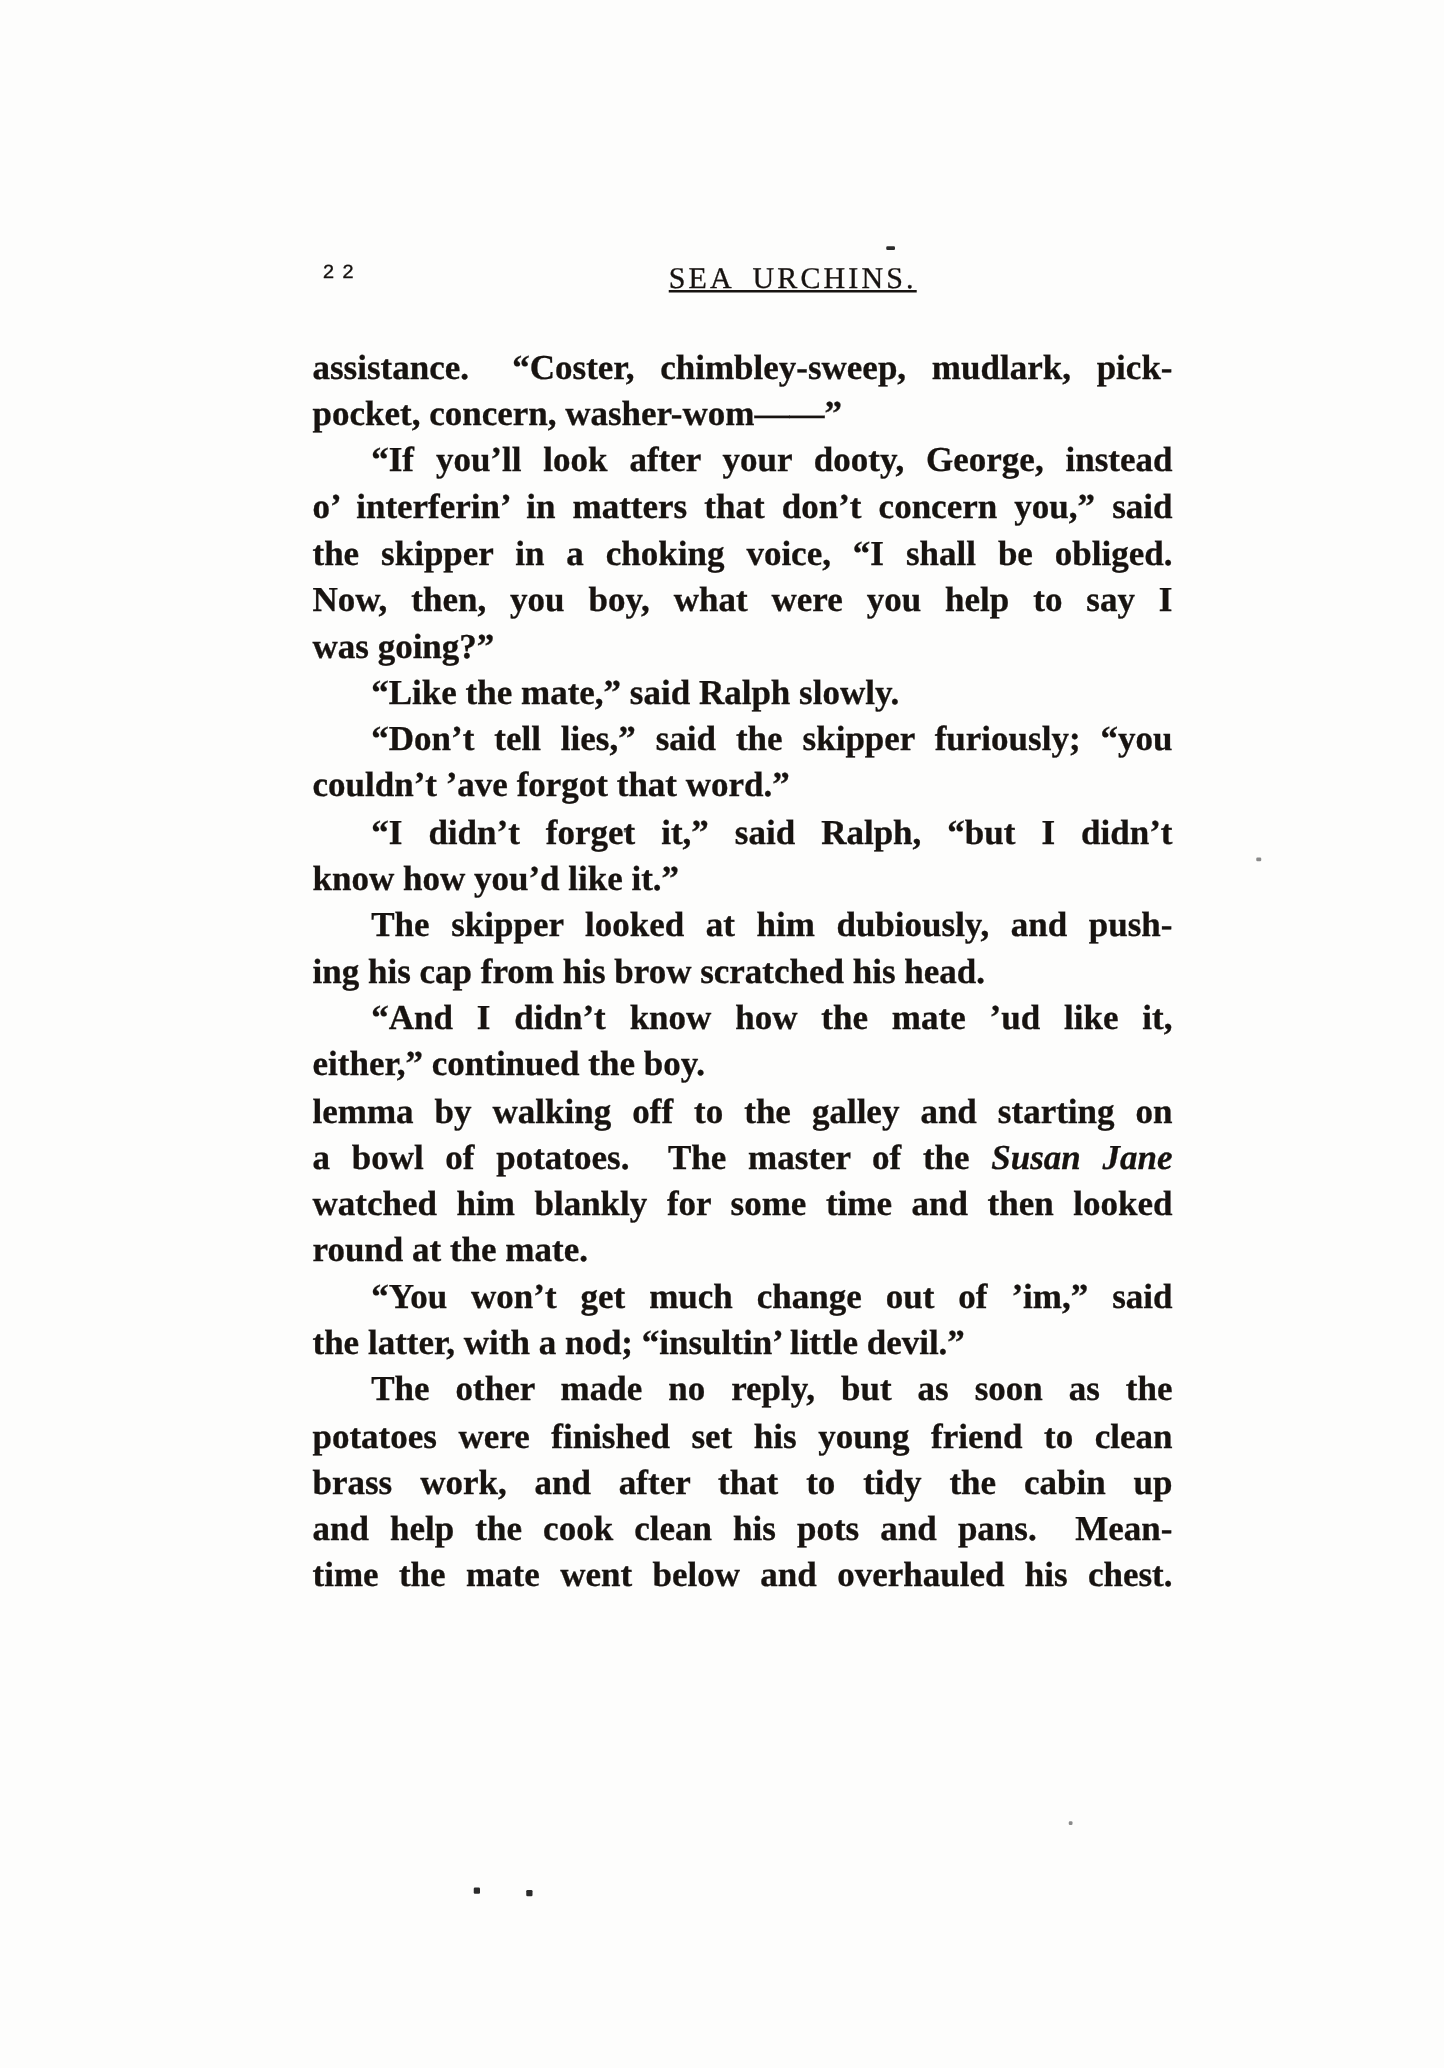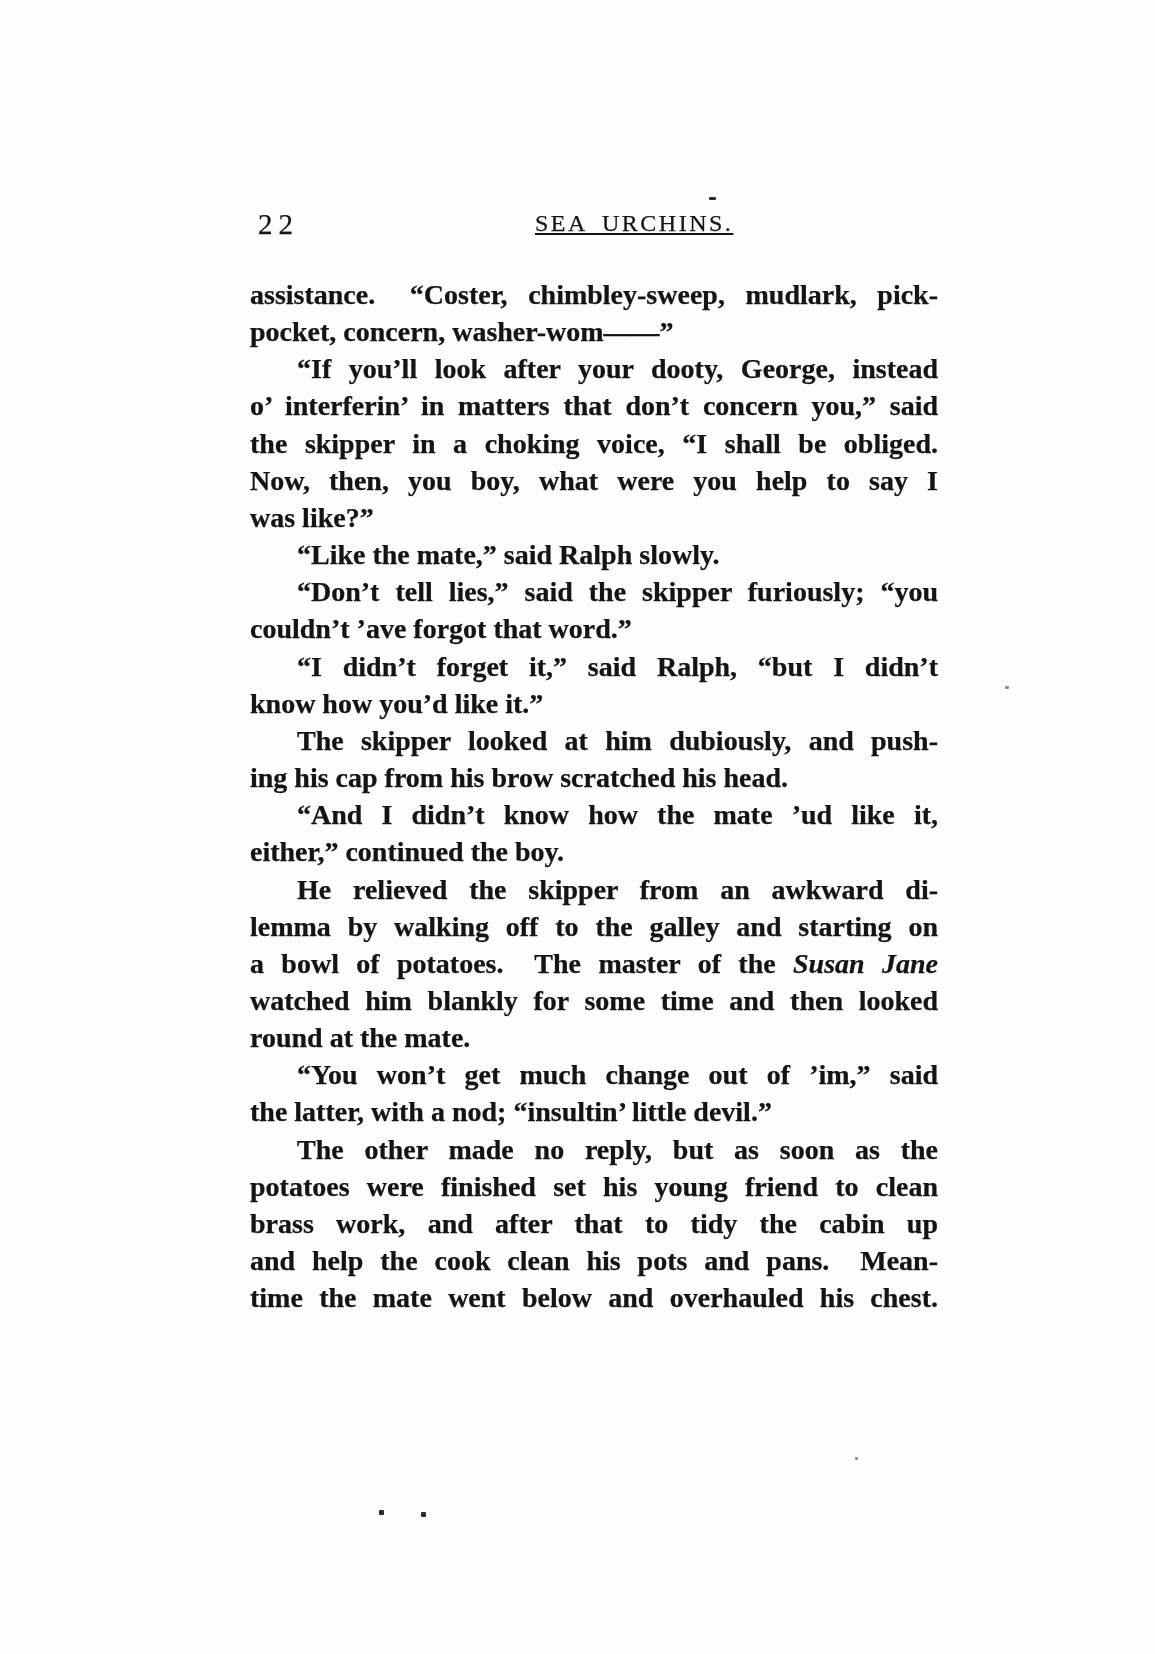--- a/index.html
+++ b/index.html
@@ -14,23 +14,24 @@
     background: #fdfdfc;
     color: #171310;
     font-family: "Liberation Serif", "DejaVu Serif", serif;
     overflow: hidden;
     -webkit-text-stroke: 0.25px currentColor;
   }
   .pagenum {
     position: absolute;
     left: 258px;
     top: 210px;
-    font-size: 29px;
+    font-size: 16px;
     line-height: 1;
     letter-spacing: 6px;
+    font-family: Liberation Mono, monospace;
   }
   .runhead {
     position: absolute;
     left: 535px;
     top: 211px;
     font-size: 24px;
     line-height: 1;
     letter-spacing: 2.5px;
     word-spacing: 7px;
     white-space: nowrap;
@@ -76,31 +77,30 @@
 
   <span class="runhead">SEA URCHINS.</span>
 
   <main class="textblock">
       <div class="line j"><span>assistance.  “Coster, chimbley-sweep, mudlark, pick-</span></div>
       <div class="line"><span>pocket, concern, washer-wom——”</span></div>
       <div class="line j ind"><span>“If you’ll look after your dooty, George, instead</span></div>
       <div class="line j"><span>o’ interferin’ in matters that don’t concern you,” said</span></div>
       <div class="line j"><span>the skipper in a choking voice, “I shall be obliged.</span></div>
       <div class="line j"><span>Now, then, you boy, what were you help to say I</span></div>
-      <div class="line"><span>was like?”</span></div>
+      <div class="line"><span>was going?”</span></div>
       <div class="line ind"><span>“Like the mate,” said Ralph slowly.</span></div>
       <div class="line j ind"><span>“Don’t tell lies,” said the skipper furiously; “you</span></div>
       <div class="line"><span>couldn’t ’ave forgot that word.”</span></div>
       <div class="line j ind"><span>“I didn’t forget it,” said Ralph, “but I didn’t</span></div>
       <div class="line"><span>know how you’d like it.”</span></div>
       <div class="line j ind"><span>The skipper looked at him dubiously, and push-</span></div>
       <div class="line"><span>ing his cap from his brow scratched his head.</span></div>
       <div class="line j ind"><span>“And I didn’t know how the mate ’ud like it,</span></div>
       <div class="line"><span>either,” continued the boy.</span></div>
-      <div class="line j ind"><span>He relieved the skipper from an awkward di-</span></div>
       <div class="line j"><span>lemma by walking off to the galley and starting on</span></div>
       <div class="line j"><span>a bowl of potatoes.  The master of the </span><span class="i">Susan Jane</span></div>
       <div class="line j"><span>watched him blankly for some time and then looked</span></div>
       <div class="line"><span>round at the mate.</span></div>
       <div class="line j ind"><span>“You won’t get much change out of ’im,” said</span></div>
       <div class="line"><span>the latter, with a nod; “insultin’ little devil.”</span></div>
       <div class="line j ind"><span>The other made no reply, but as soon as the</span></div>
       <div class="line j"><span>potatoes were finished set his young friend to clean</span></div>
       <div class="line j"><span>brass work, and after that to tidy the cabin up</span></div>
       <div class="line j"><span>and help the cook clean his pots and pans.  Mean-</span></div>

